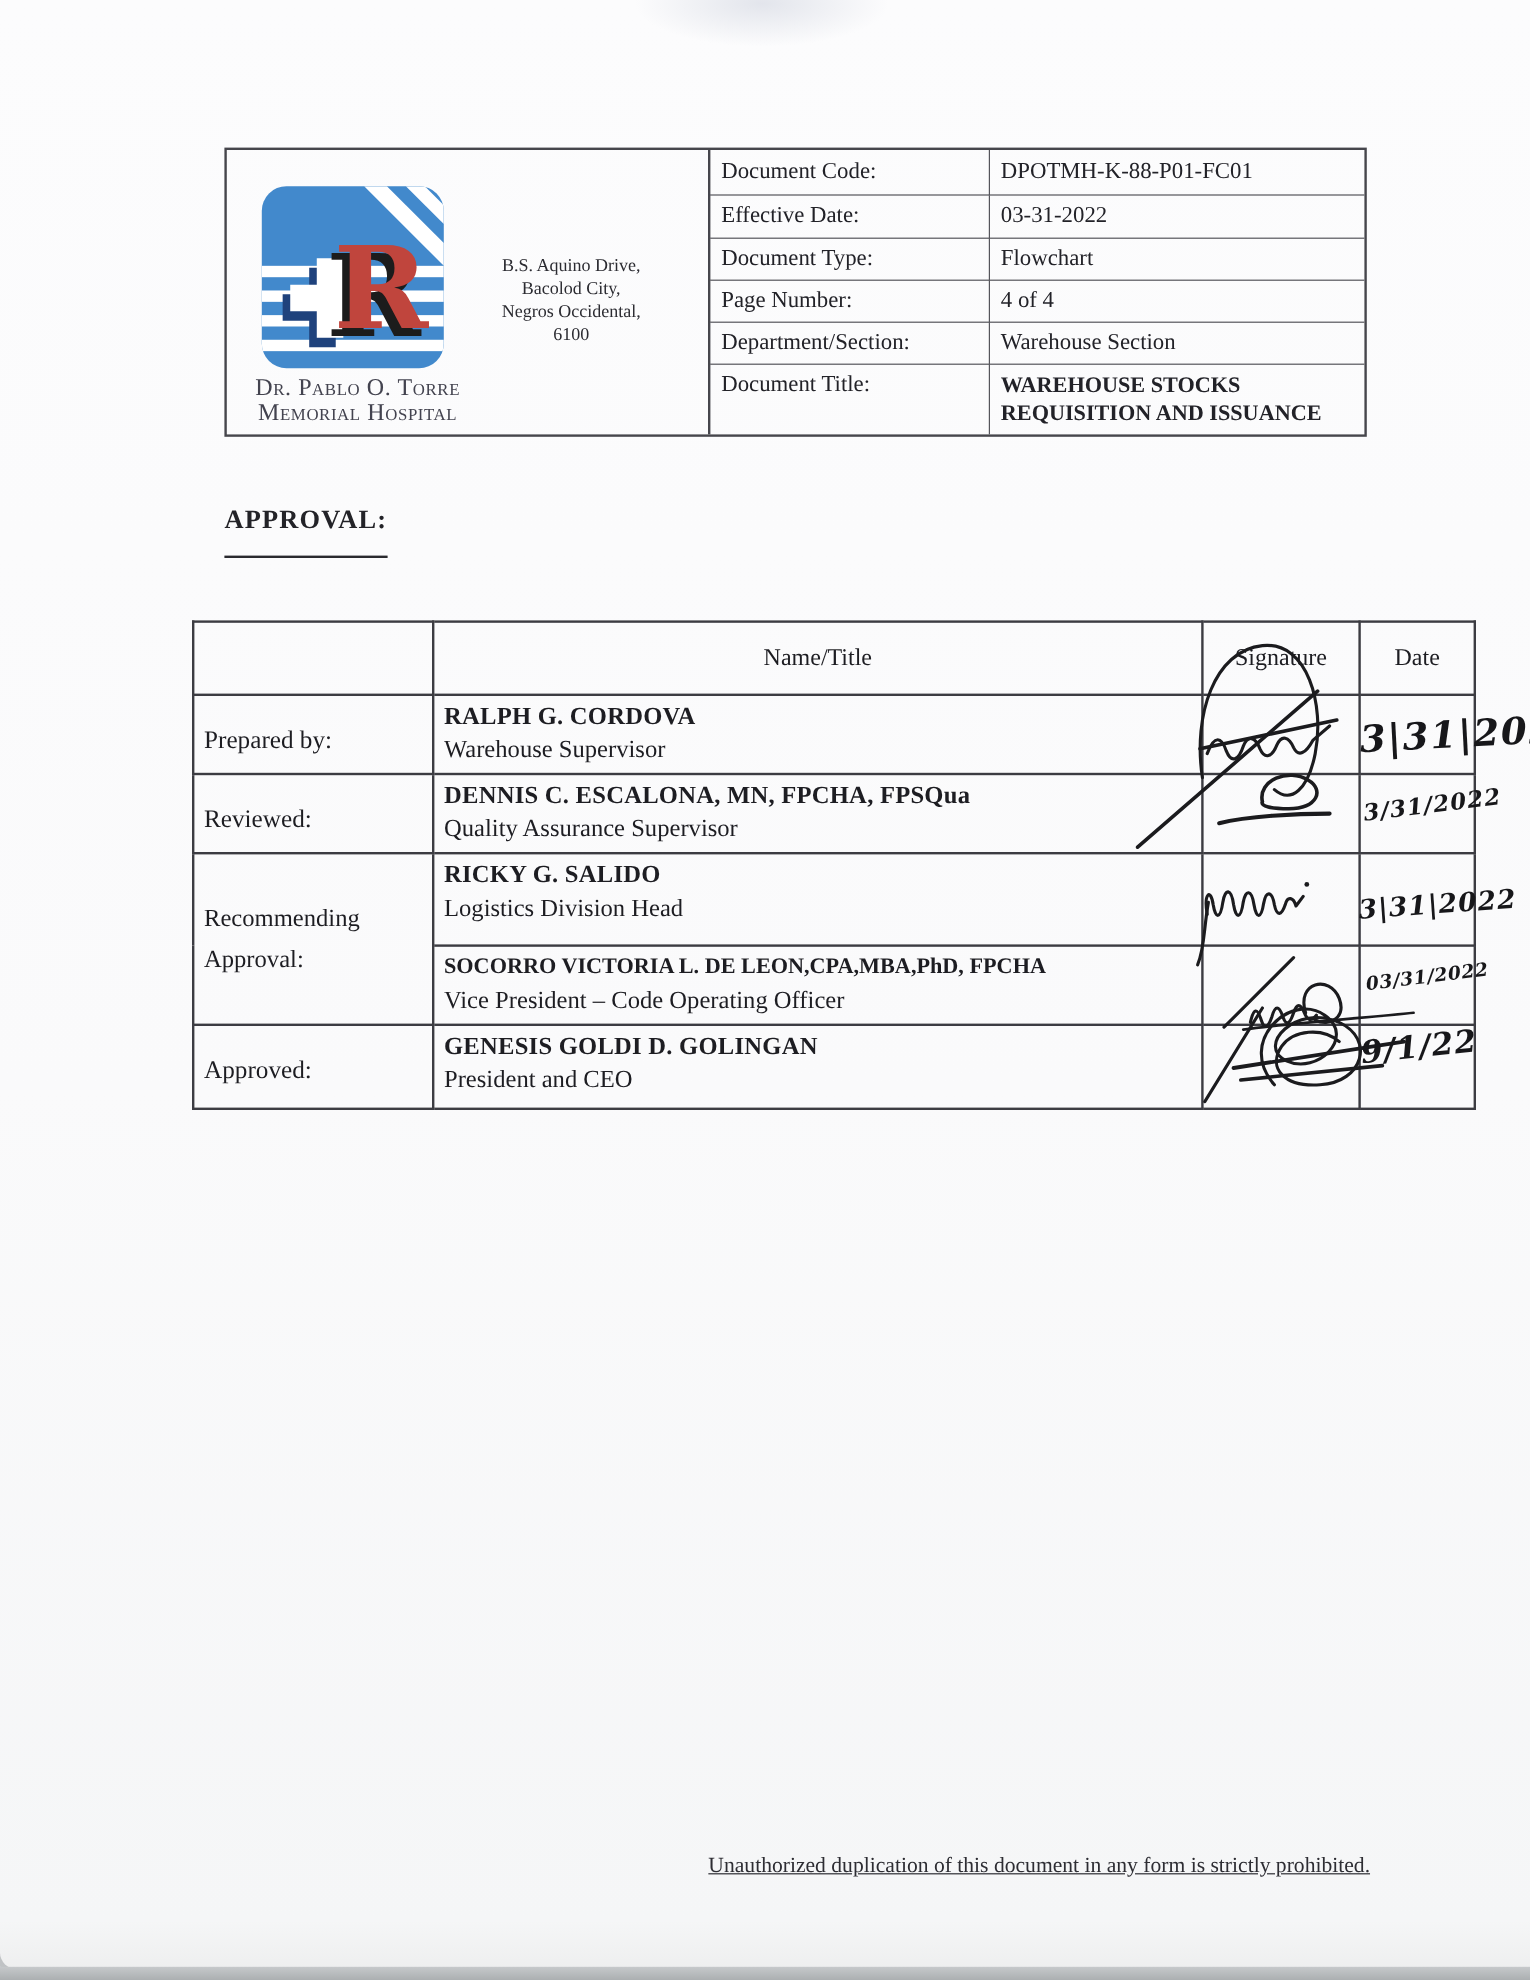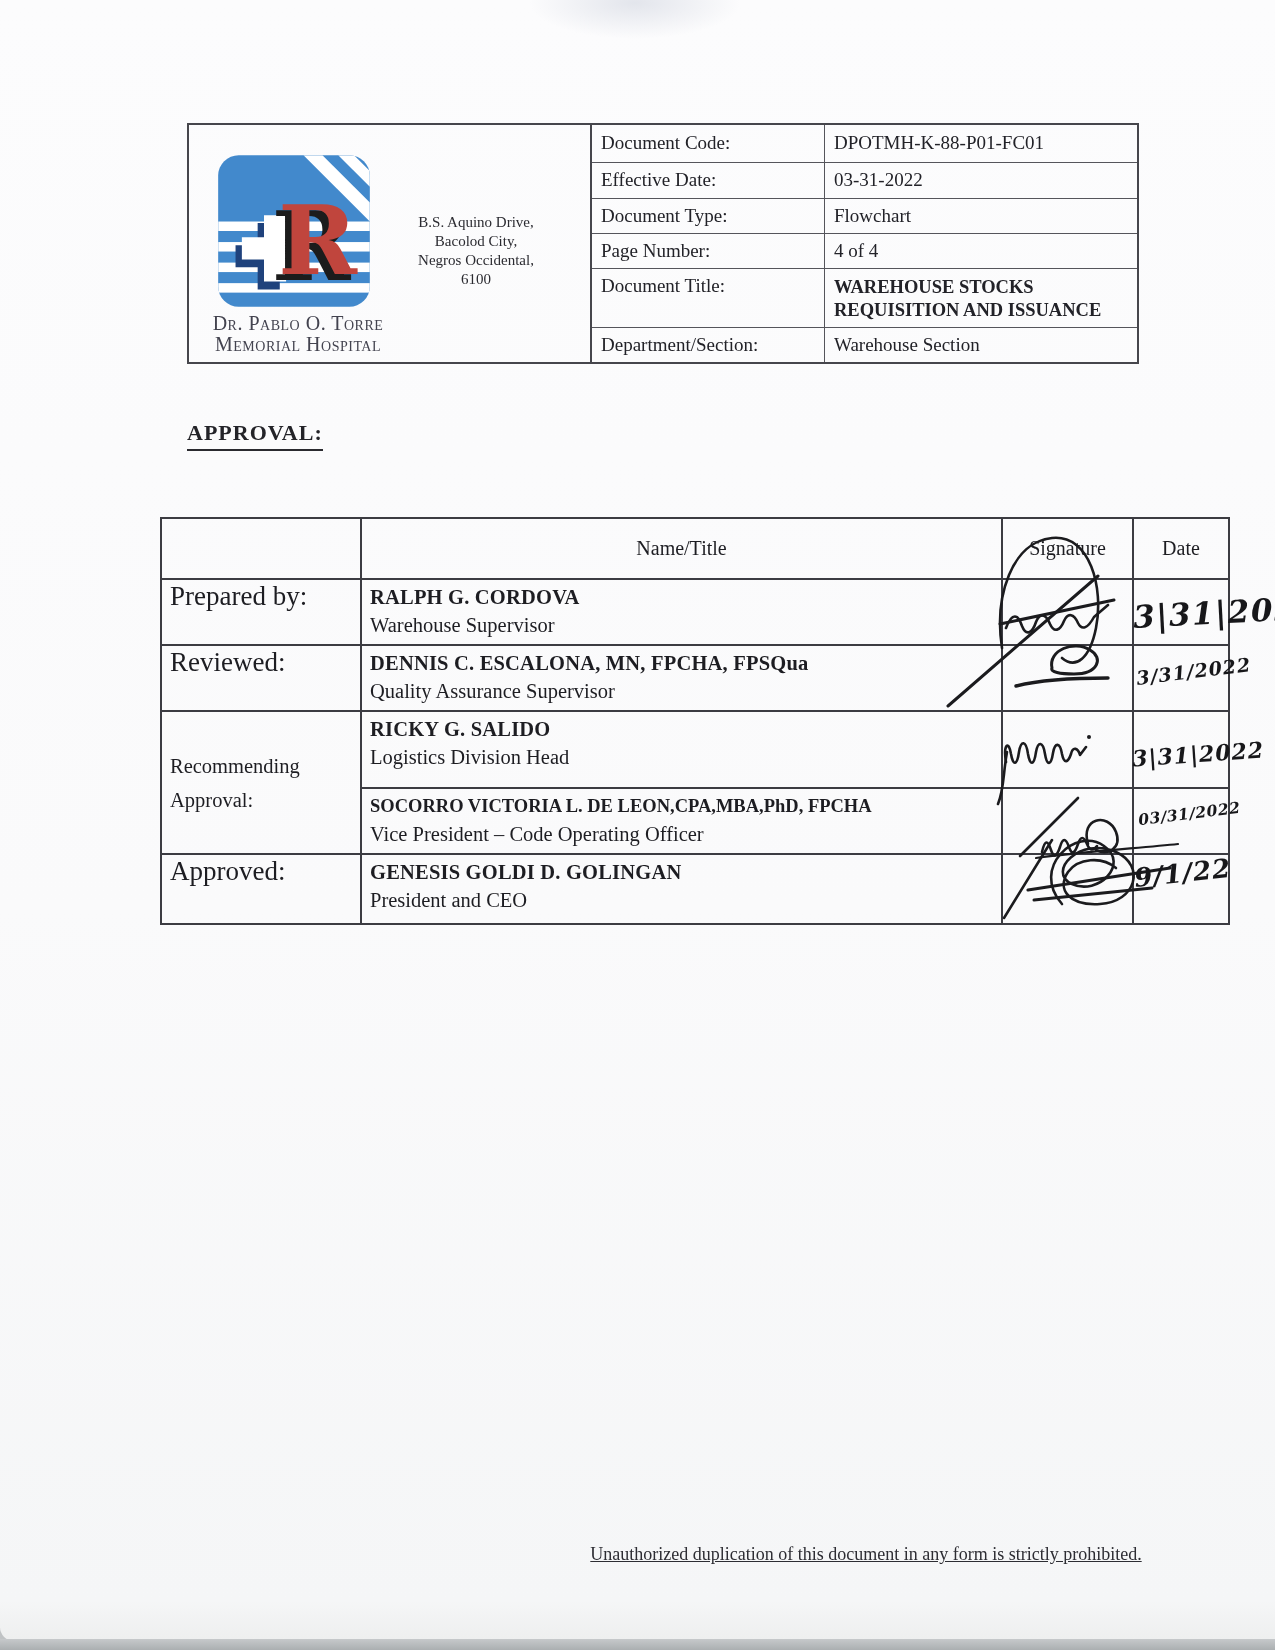--- a/index.html
+++ b/index.html
@@ -26,27 +26,27 @@
              border-collapse:collapse;table-layout:fixed;border-left:2px solid #46464c;}
   table.meta td{border-bottom:1.6px solid #55555b;font-size:19px;vertical-align:middle;
                 padding:0 0 0 9px;color:#222228;}
   table.meta tr:last-child td{border-bottom:none;}
   table.meta td.mlabel{width:223px;border-right:1.6px solid #55555b;margin-left:32px;}
   table.meta td.mtitle{font-weight:bold;font-size:18.5px;line-height:23px;padding-top:2px;}
 
   
   .approval-heading{position:absolute;left:187px;top:420px;font-size:22px;font-weight:bold;
                     letter-spacing:1px;color:#232328;border-bottom:2.6px solid #2a2a2f;
-                    padding-bottom:3px;display:inline-block;}
+                    padding-bottom:17px;display:inline-block;}
   table.appr{position:absolute;left:160px;top:517px;width:1068px;border-collapse:collapse;
              table-layout:fixed;}
   table.appr td{border:2px solid #3c3c42;font-size:20px;vertical-align:top;
                 padding:4px 8px;color:#1d1d22;}
   table.appr td.center{text-align:center;vertical-align:middle;padding:2px;}
-  table.appr td.role{padding-top:1px;font-size:27px;}
+  table.appr td.role{padding-top:24px;font-size:21px;}
   table.appr td.role-mid{vertical-align:middle;font-size:20.5px;line-height:34px;}
   .nm{font-weight:bold;font-size:20.5px;line-height:27px;letter-spacing:.2px;}
   .nm.condensed{font-size:18.5px;letter-spacing:0;}
   .ttl{font-size:20.5px;line-height:29px;}
 
   
   .sig-svg{position:absolute;left:700px;top:500px;width:575px;height:450px;overflow:visible;
            pointer-events:none;z-index:5;}
   .hand{position:absolute;z-index:6;font-family:"DejaVu Serif",serif;font-style:italic;
         font-weight:bold;color:#17171a;white-space:nowrap;pointer-events:none;}
@@ -114,27 +114,27 @@
         <td>03-31-2022</td>
       </tr>
       <tr style="height:35px">
         <td class="mlabel">Document Type:</td>
         <td>Flowchart</td>
       </tr>
       <tr style="height:35px">
         <td class="mlabel">Page Number:</td>
         <td>4 of 4</td>
       </tr>
+      <tr style="height:35px">
+        <td class="mlabel">Department/Section:</td>
+        <td>Warehouse Section</td>
+      </tr>
       <tr style="height:59px">
         <td class="mlabel" style="vertical-align:top;padding-top:6px">Document Title:</td>
         <td class="mtitle">WAREHOUSE STOCKS REQUISITION AND ISSUANCE</td>
-      </tr>
-      <tr style="height:35px">
-        <td class="mlabel">Department/Section:</td>
-        <td>Warehouse Section</td>
       </tr>
     </tbody>
       </table>
   </div>
 
   <div class="approval-heading">APPROVAL:</div>
 
   <table class="appr">
     <colgroup>
         <col style="width:200px">

